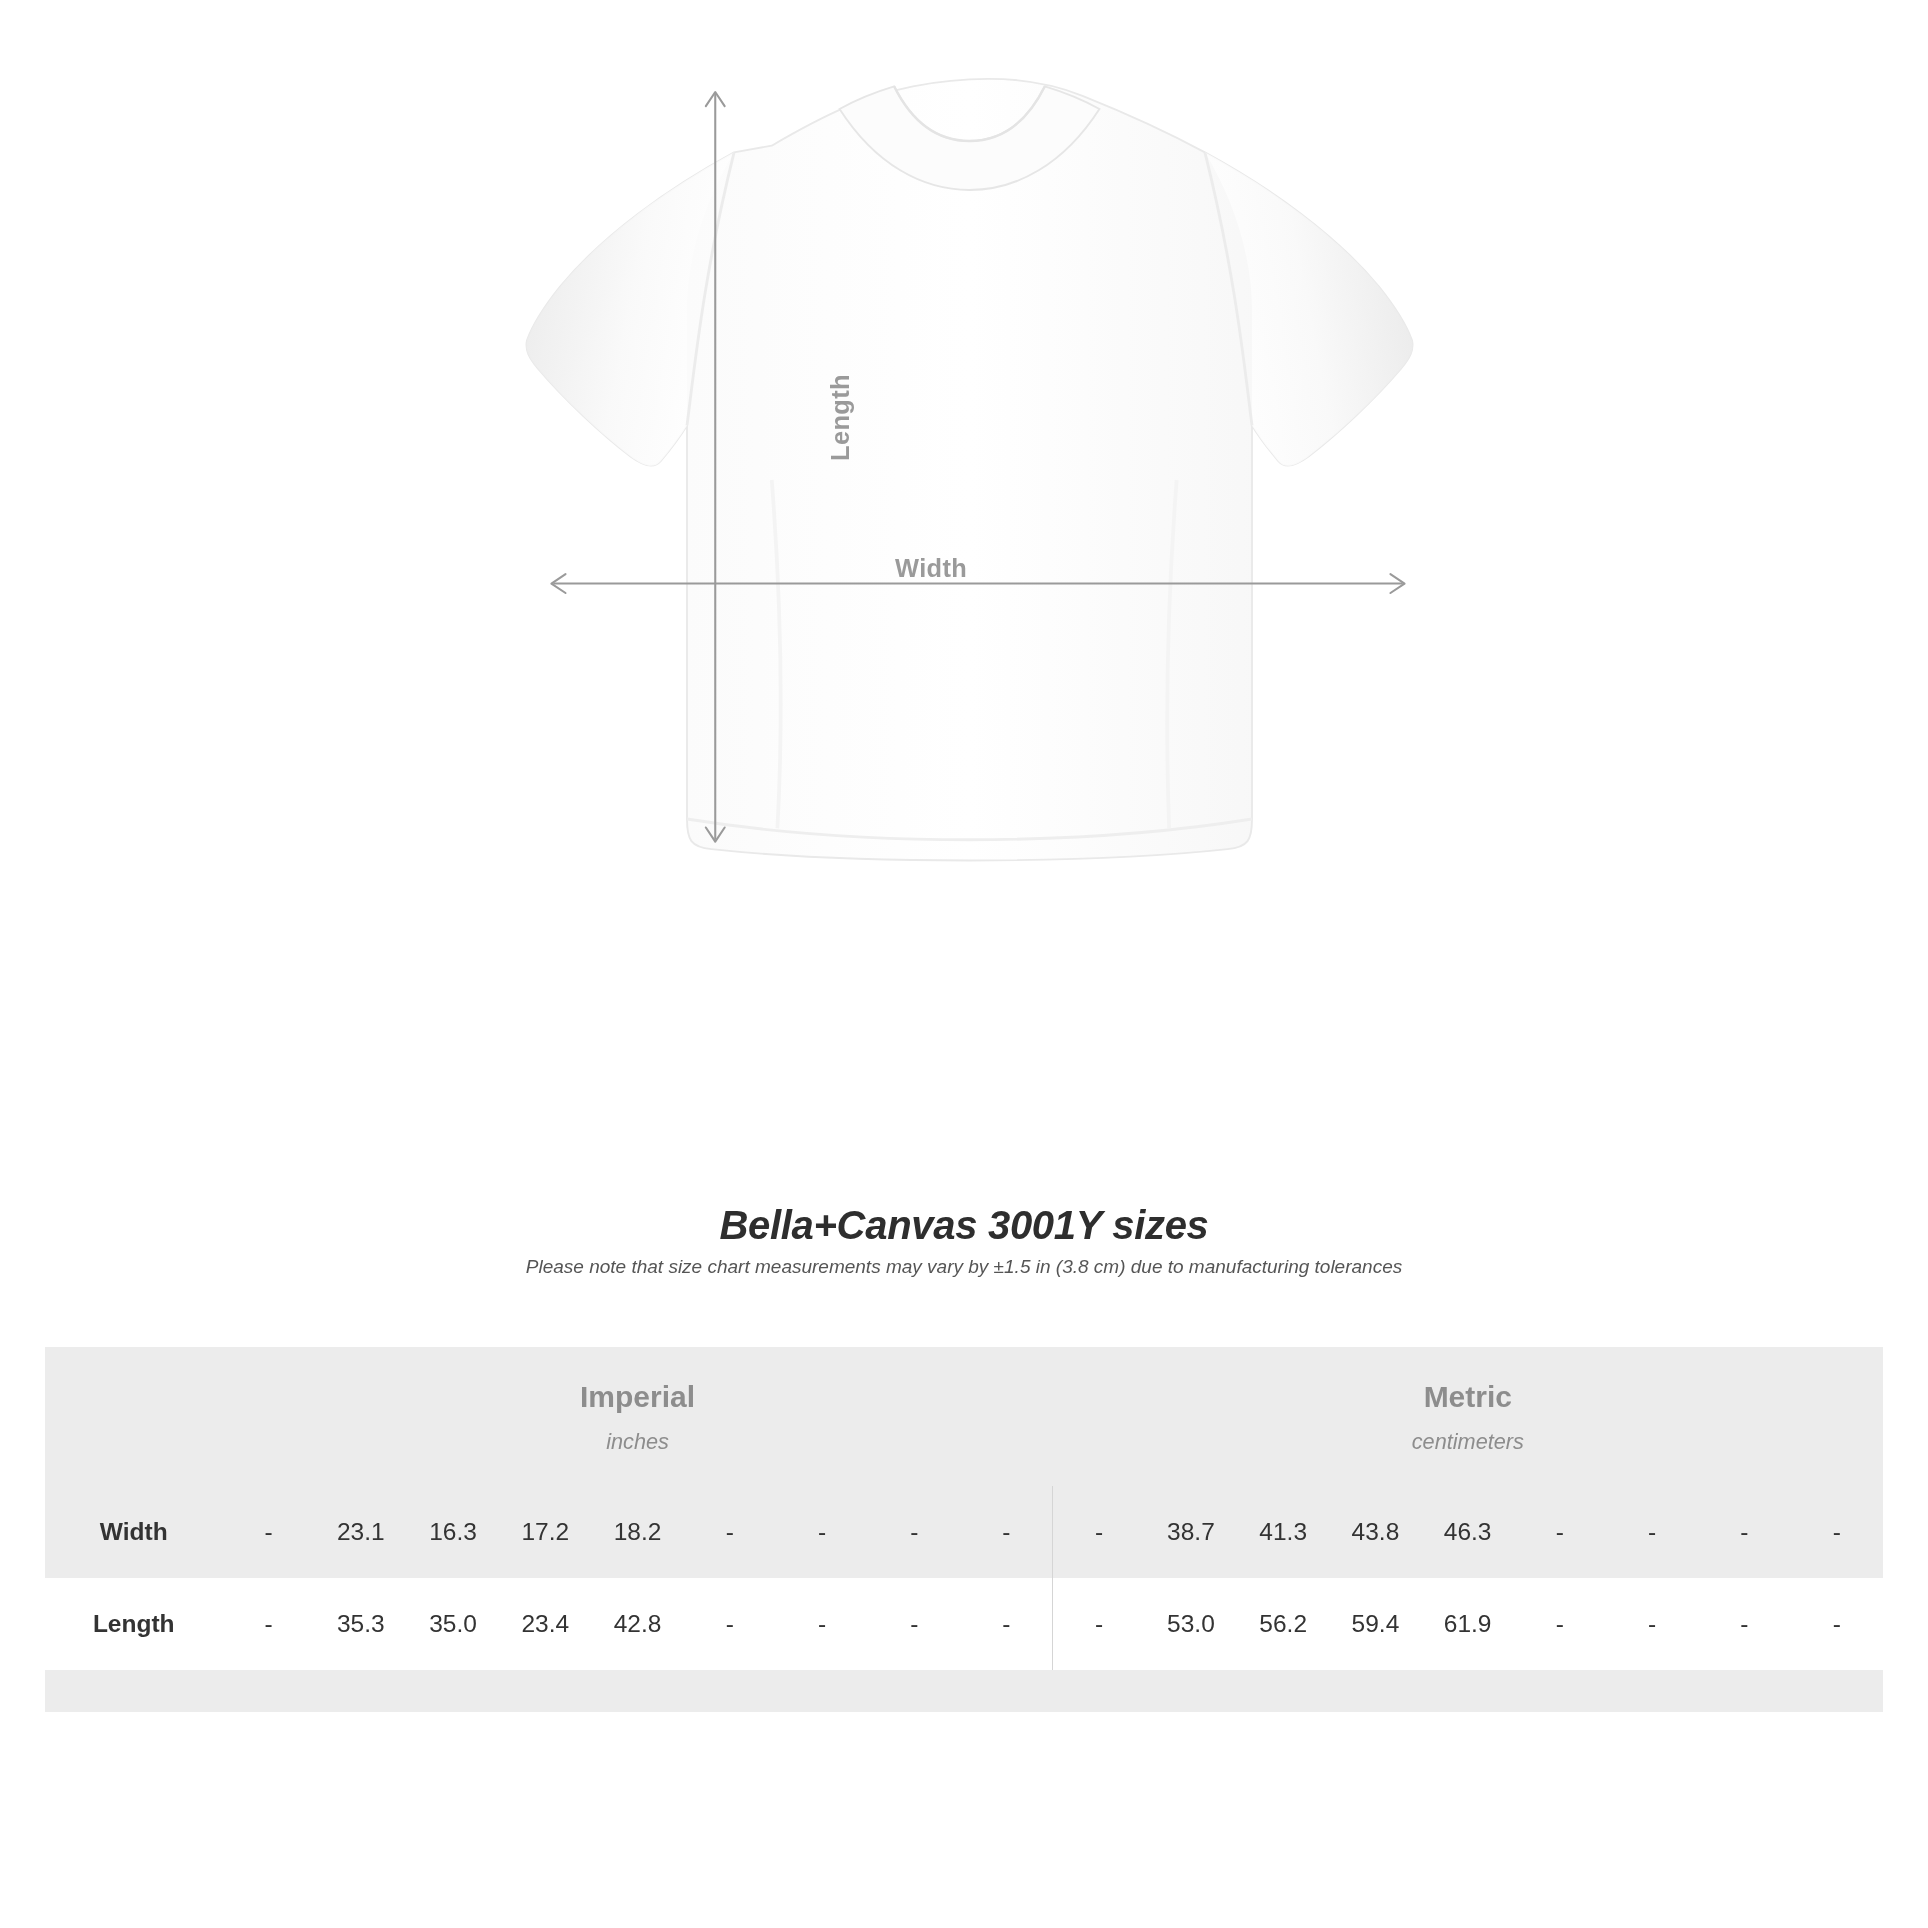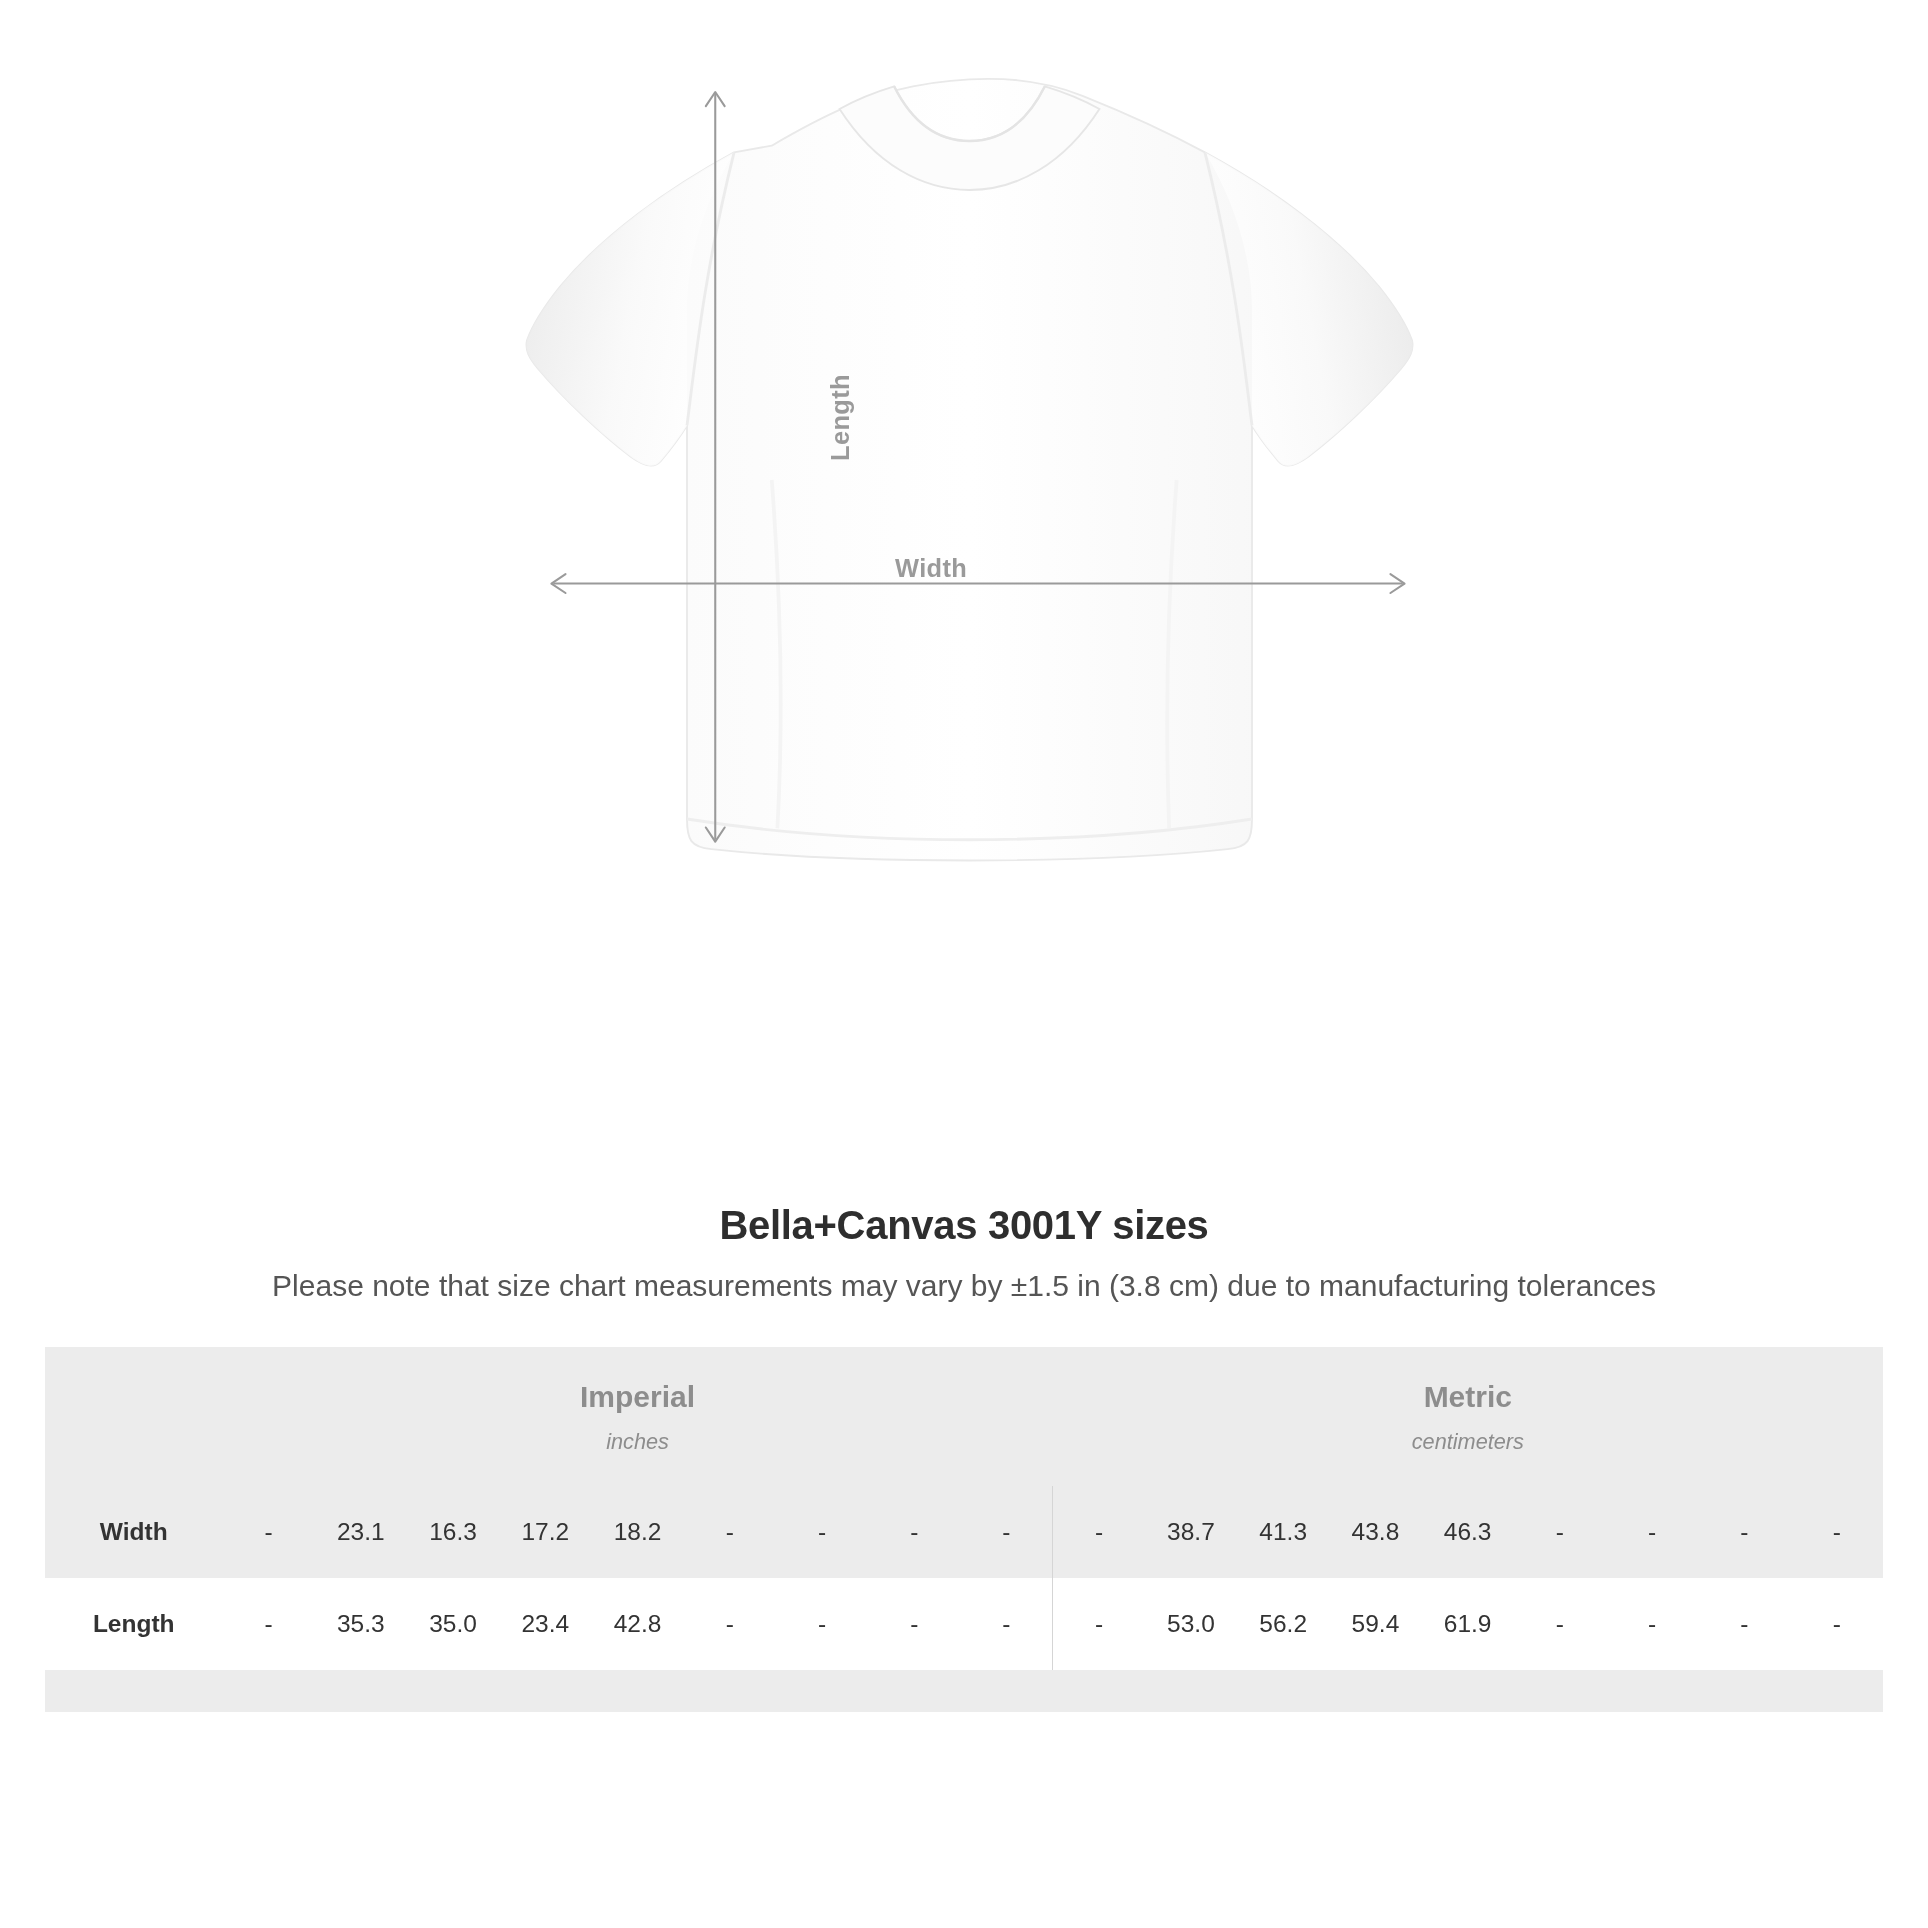--- a/index.html
+++ b/index.html
@@ -63,24 +63,26 @@
     top: 1203px;
     width: 1928px;
     text-align: center;
   }
   .chart-title {
     font-size: 40px;
     font-weight: bold;
     color: #2e2e2e;
     margin: 0;
     letter-spacing: -0.3px;
+    font-style: italic;
   }
   .chart-note {
-    margin-top: 21px;
-    font-size: 30px;
+    margin-top: 8px;
+    font-size: 19px;
+    font-style: italic;
     color: #555555;
   }
 
   
   .table-wrap {
     position: absolute;
     left: 45px;
     top: 1347px;
     width: 1838px;
   }

